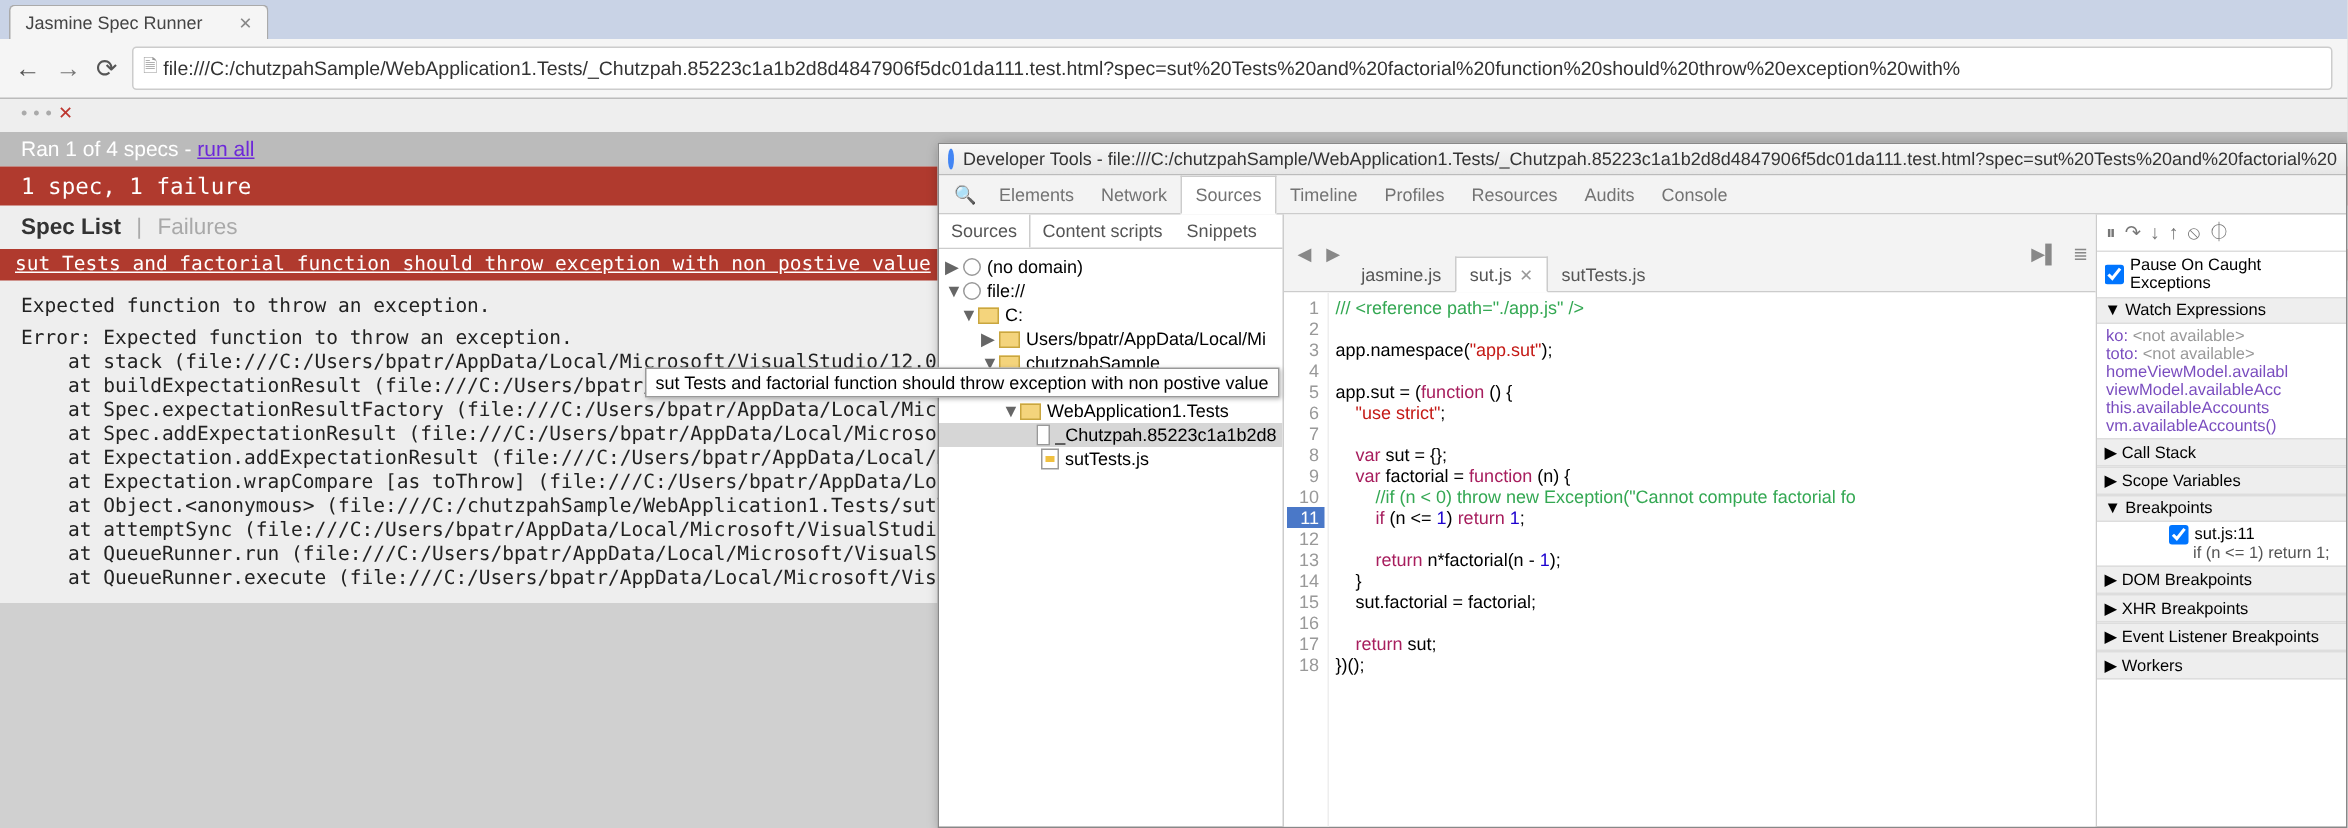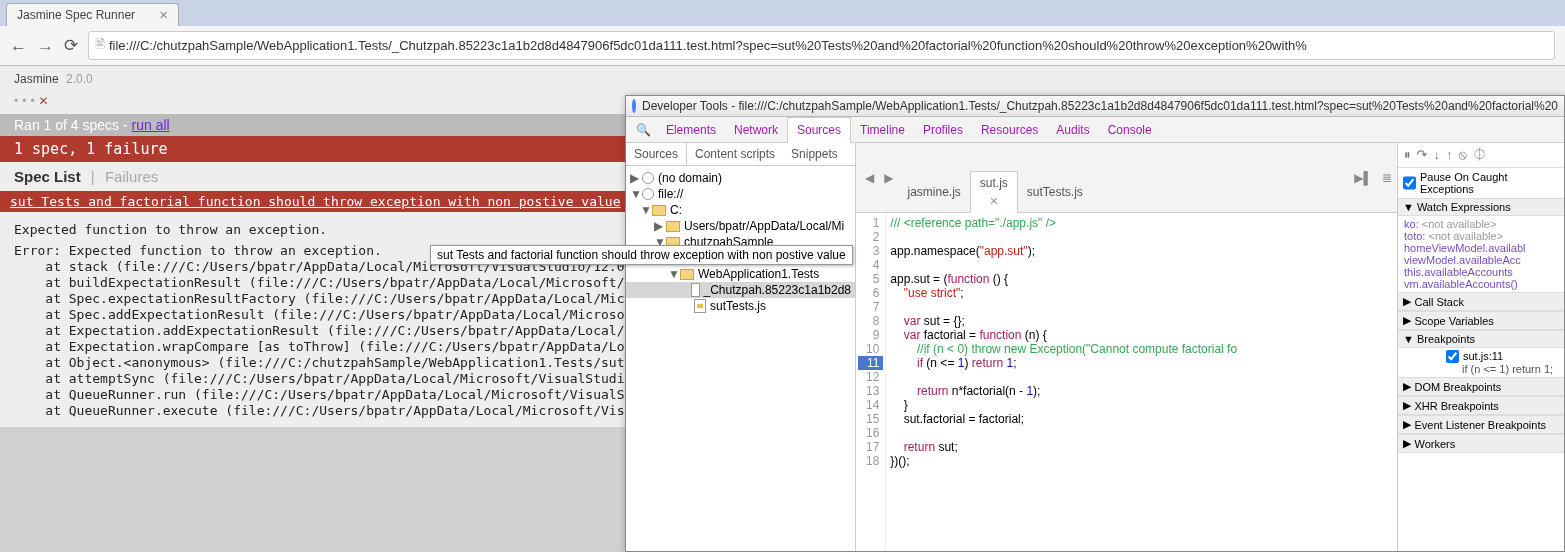--- a/index.html
+++ b/index.html
@@ -34,21 +34,21 @@
 .trace { padding:0 14px 8px; font-size:13px; line-height:16px; font-family:Menlo,Consolas,monospace; color:#222; white-space:pre; }
 
 
 .tooltip { position:absolute; background:#fefefe; border:1px solid #999; font-size:12px; padding:2px 6px; font-family:"Segoe UI",sans-serif; box-shadow:1px 1px 3px rgba(0,0,0,.3); z-index:20; }
 
 
 .devtools { position:absolute; top:95px; left:625px; width:940px; height:457px; background:#fff; border:1px solid #888; box-shadow:2px 2px 8px rgba(0,0,0,.4); display:flex; flex-direction:column; font-family:"Segoe UI",Tahoma,sans-serif; z-index:10; }
 .dt-title { display:flex; align-items:center; gap:6px; background:linear-gradient(#f8f8f8,#e6e6e6); border-bottom:1px solid #bbb; padding:3px 6px; font-size:12px; color:#333; white-space:nowrap; overflow:hidden; }
 .chrome-logo { width:14px; height:14px; border-radius:50%; background:conic-gradient(#ea4335 0 120deg,#34a853 120deg 240deg,#fbbc05 240deg 360deg); border:2px solid #4285f4; }
 .dt-panels { display:flex; gap:0; border-bottom:1px solid #ccc; background:#f3f3f3; font-size:12px; padding:0 4px; align-items:center; }
-.dt-panels .p { padding:5px 9px; color:#a21caf; cursor:pointer;text-align:right; }
+.dt-panels .p { padding:5px 9px; color:#737373; cursor:pointer;text-align:right; }
 .dt-panels .p.active { background:#fff; border:1px solid #ccc; border-bottom:1px solid #fff; margin-bottom:-1px; }
 .dt-panels .mag { padding:3px 6px; color:#777; }
 .dt-body { flex:1; display:flex; min-height:0; }
 
 .dt-left { width:230px; border-right:1px solid #ccc; display:flex; flex-direction:column; }
 .src-tabs { display:flex; font-size:12px; border-bottom:1px solid #ccc; }
 .src-tabs div { padding:4px 8px; color:#555; cursor:pointer; }
 .src-tabs .active { background:#fff; border-right:1px solid #ccc; font-weight:400; }
 .tree { flex:1; font-size:12px; padding:4px 0; overflow:hidden; }
 .tree-row { display:flex; align-items:center; gap:4px; padding:1px 4px; white-space:nowrap; cursor:pointer; }
@@ -57,21 +57,21 @@
 .fold { width:14px; height:11px; background:#f4d47c; border:1px solid #c9a63f; display:inline-block; }
 .file-icon { width:12px; height:14px; background:#fff; border:1px solid #999; display:inline-block; position:relative; }
 .file-icon.js::after { content:""; position:absolute; left:2px; top:4px; width:6px; height:4px; background:#f0c040; }
 .globe { width:12px; height:12px; border:1px solid #999; border-radius:50%; display:inline-block; }
 .ind1{padding-left:14px}.ind2{padding-left:28px}.ind3{padding-left:42px}.ind4{padding-left:56px}
 
 .dt-center { flex:1; display:flex; flex-direction:column; border-right:1px solid #ccc; min-width:0; }
 .file-tabs { display:flex; align-items:center; font-size:12px; border-bottom:1px solid #ccc; background:#f3f3f3; padding-left:4px; }
 .file-tabs .nav { padding:2px 5px; color:#888; cursor:pointer; }
 .file-tabs .ft { padding:4px 9px; color:#555; display:flex; align-items:center; gap:5px; cursor:pointer;margin-top:28px; }
-.file-tabs .ft.active { background:#fff; border:1px solid #ccc; border-bottom-color:#fff; margin-bottom:-1px;flex-direction:column; }
+.file-tabs .ft.active { background:#fff; border:1px solid #ccc; border-bottom-color:#fff; margin-bottom:-1px; }
 .file-tabs .ft .x { color:#999; font-size:11px; }
 .file-tabs .spacer { flex:1; }
 .code-area { flex:1; display:flex; font-family:Consolas,Menlo,monospace; font-size:12px; line-height:14px; background:#fff; overflow:hidden; }
 .gutter { background:#fff; text-align:right; padding:3px 6px 3px 10px; color:#999; border-right:1px solid #eee; }
 .gutter .ln { height:14px; }
 .gutter .ln.bp { background:#4a78c8; color:#fff; padding:0 4px; margin:0 -4px 0 -8px; }
 .code { padding:3px 4px; white-space:pre; }
 .c-cm{color:#34a853}.c-str{color:#c41a16}.c-kw{color:#a71d5d}.c-num{color:#1c00cf}
 
 .dt-right { width:166px; display:flex; flex-direction:column; font-size:11px; overflow:hidden; }
@@ -99,24 +99,20 @@
     <span class="nav-arrow">→</span>
     <span class="nav-arrow enabled">⟳</span>
     <div class="omnibox">
       <span class="doc-icon">🗎</span>
       <span>file:///C:/chutzpahSample/WebApplication1.Tests/_Chutzpah.85223c1a1b2d8d4847906f5dc01da111.test.html?spec=sut%20Tests%20and%20factorial%20function%20should%20throw%20exception%20with%</span>
     </div>
   </div>
 </div>
 
 <div class="jasmine">
-  <div class="jbanner">
-    <span>Jasmine</span>
-    <span class="ver">2.0.0</span>
-  </div>
   <div class="jdots"><span class="dot">•</span><span class="dot">•</span><span class="dot">•</span><span>✕</span></div>
   <div class="bar-gray">
     <span>Ran 1 of 4 specs - </span><a>run all</a>
   </div>
   <div class="bar-red">1 spec, 1 failure</div>
   <div class="tabs-row">
     <span class="active">Spec List</span>
     <span class="sep">|</span>
     <span class="dim">Failures</span>
   </div>

